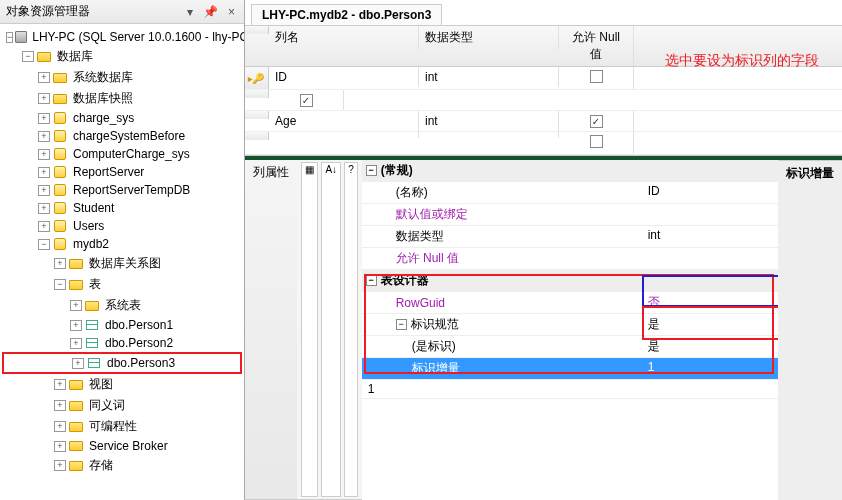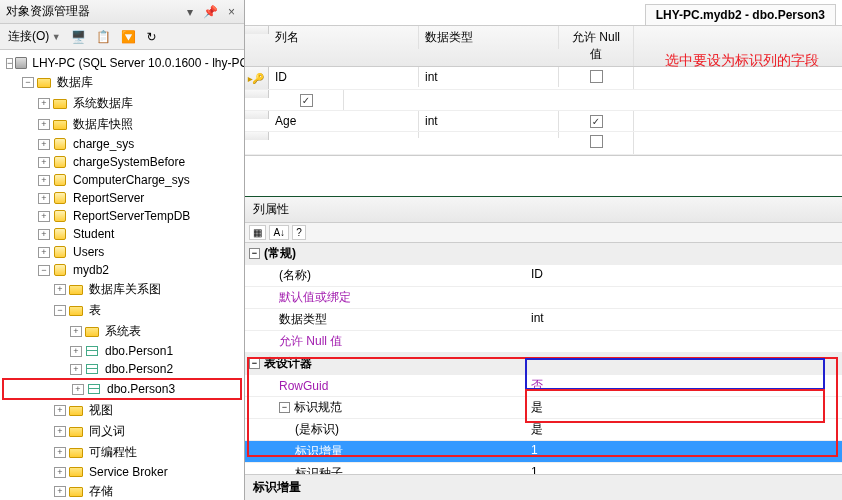--- a/index.html
+++ b/index.html
@@ -24,34 +24,34 @@
 .table-icon::before { content: ""; position: absolute; top: 3px; left: 0; right: 0; border-top: 1px solid #4a8; }
 .server-icon { background: linear-gradient(#e0e0e0, #aaa); border: 1px solid #777; width: 12px; height: 12px; border-radius: 1px; }
 .tree-label { padding: 1px 2px; }
 .indent-0 { padding-left: 4px; }
 .indent-1 { padding-left: 20px; }
 .indent-2 { padding-left: 36px; }
 .indent-3 { padding-left: 52px; }
 .indent-4 { padding-left: 68px; }
 .highlighted { border: 2px solid #ed1c24; }
 .content { flex: 1; display: flex; flex-direction: column; overflow: hidden; }
-.tab-header { background: #fff; padding: 4px 6px 0; border-bottom: 1px solid #ccc; text-align: right; }
+.tab-header { background: #fff; padding: 4px 6px 0; border-bottom: 1px solid #ccc; }
 .tab { display: inline-block; border: 1px solid #ccc; border-bottom: none; padding: 3px 10px; background: #fafafa; font-weight: bold; }
 .grid { border-bottom: 1px solid #ccc; }
 .grid-header, .grid-row { display: flex; align-items: flex-start; }
 .grid-header { background: linear-gradient(#f8f8f8, #eaeaea); border-bottom: 1px solid #ccc; }
 .grid-cell { padding: 3px 6px; border-right: 1px solid #e0e0e0; }
 .row-handle { width: 24px; background: linear-gradient(#f8f8f8, #eaeaea); border-right: 1px solid #ccc; text-align: center; padding: 4px 2px; }
 .col-name { width: 150px; }
 .col-type { width: 140px; }
 .col-null { width: 75px; text-align: center; }
 .grid-row { border-bottom: 1px solid #eee; }
 .checkbox { width: 13px; height: 13px; border: 1px solid #888; display: inline-block; background: #fff; text-align: center; line-height: 11px; font-size: 10px; color: #333; }
 .annotation { position: absolute; color: #ed1c24; font-size: 14px; }
-.props { flex: 1; display: flex; flex-direction: column; overflow: hidden; border-top: 1px solid #14532d; margin-top: 40px; }
+.props { flex: 1; display: flex; flex-direction: row; overflow: hidden; border-top: 4px solid #14532d; }
 .props-title { background: linear-gradient(#f5f5f5, #e8e8e8); border-bottom: 1px solid #ccc; padding: 4px 8px; }
 .props-toolbar { background: #f5f5f5; border-bottom: 1px solid #ccc; padding: 2px 4px; display: flex; gap: 3px; }
 .props-toolbar span { border: 1px solid #ccc; padding: 1px 3px; font-size: 10px; background: #fff; cursor: pointer; }
 .props-grid { flex: 1; overflow: auto; background: #fff; position: relative; }
 .prop-row { display: flex; border-bottom: 1px solid #eee; }
 .prop-key { width: 280px; padding: 2px 6px 2px 18px; display: flex; align-items: center; gap: 4px; }
 .prop-val { flex: 1; padding: 2px 6px; }
 .prop-category { background: #eee; font-weight: normal; }
 .prop-category .prop-key { padding-left: 4px; font-weight: bold; }
 .prop-exp { width: 11px; height: 11px; border: 1px solid #888; text-align: center; line-height: 9px; font-size: 9px; background: #fff; }
@@ -72,27 +72,20 @@
 
   <div class="sidebar">
     <div class="panel-header">
       <span class="panel-title">对象资源管理器</span>
       <div class="panel-controls">
         <span>▾</span>
         <span>📌</span>
         <span>×</span>
       </div>
     </div>
-    <div class="toolbar">
-      <span class="toolbar-text">连接(O)</span>
-      <span class="toolbar-icon">🖥️</span>
-      <span class="toolbar-icon">📋</span>
-      <span class="toolbar-icon">🔽</span>
-      <span class="toolbar-icon">↻</span>
-    </div>
     <div class="tree">
       <div class="tree-node indent-0">
           <span class="exp">−</span>
           <span class="icon">
             <span class="server-icon"></span>
           </span>
           <span class="tree-label">LHY-PC (SQL Server 10.0.1600 - lhy-PC\lhy)</span>
         </div>
       <div class="tree-node indent-1">
           <span class="exp">−</span>
@@ -347,21 +340,20 @@
           </div>
         <div class="prop-row">
             <div class="prop-key sub-indent2">(是标识)</div>
             <div class="prop-val">是</div>
           </div>
         <div class="prop-row prop-selected">
             <div class="prop-key sub-indent2">标识增量</div>
             <div class="prop-val">1</div>
           </div>
         <div class="prop-row">
-            <div class="prop-key sub-indent2">标识种子</div>
             <div class="prop-val">1</div>
           </div>
 
         <div class="red-box" style="top:114px; left:2px; right:4px; height:100px;"></div>
         <div class="blue-box" style="top:115px; left:280px; width:300px; height:32px;"></div>
         <div class="red-box" style="top:146px; left:280px; width:300px; height:34px;"></div>
       </div>
       <div class="footer-label">标识增量</div>
     </div>
   </div>

